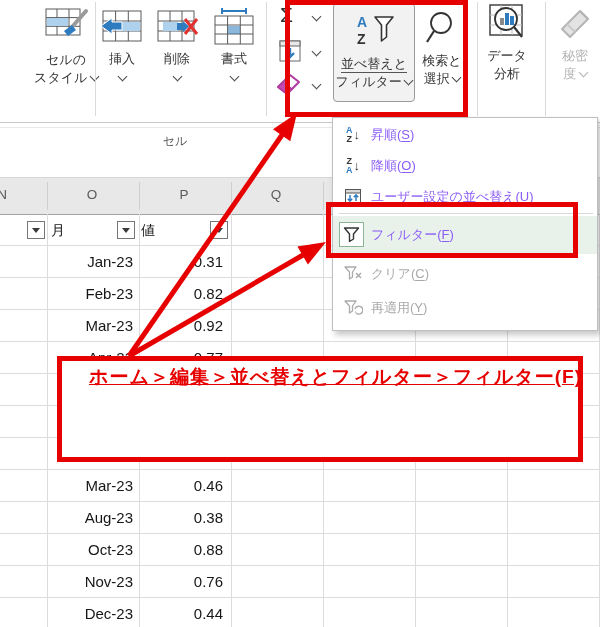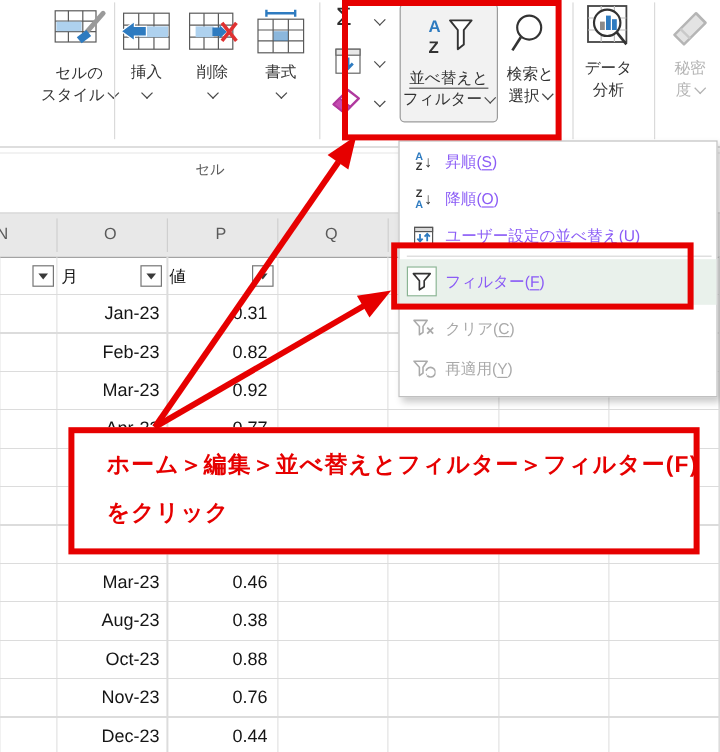--- a/index.html
+++ b/index.html
@@ -351,22 +351,21 @@
         </svg>
       </span>
       <span class="mi-lb"><span>再適用(</span><u>Y</u><span>)</span></span>
     </div>
   </div>
 
   <div class="abs redbox" style="left:285px;top:0;width:183px;height:117px;"></div>
   <div class="abs redbox" style="left:326px;top:202px;width:252px;height:56px;"></div>
 
   <div class="abs note">
-    <div class="note-line" style="top:13px;">ホーム＞編集＞並べ替えとフィルター＞フィルター(F)</div>
-    <div class="note-line" style="top:53px;">をクリック</div>
+    <div class="note-line" style="top:3px;text-decoration:underline;">ホーム＞編集＞並べ替えとフィルター＞フィルター(F)</div>
   </div>
 
   <svg class="abs ovsvg" width="600" height="627" viewBox="0 0 600 627">
     <line x1="129" y1="356" x2="282" y2="135" stroke="#e60000" stroke-width="5"></line>
     <polygon points="297,113 290.3,141.2 273,129.2" fill="#e60000"></polygon>
     <line x1="129" y1="356" x2="303" y2="255" stroke="#e60000" stroke-width="5"></line>
     <polygon points="326,242 307.9,264.6 297.4,246.4" fill="#e60000"></polygon>
   </svg>
 
 </div>

